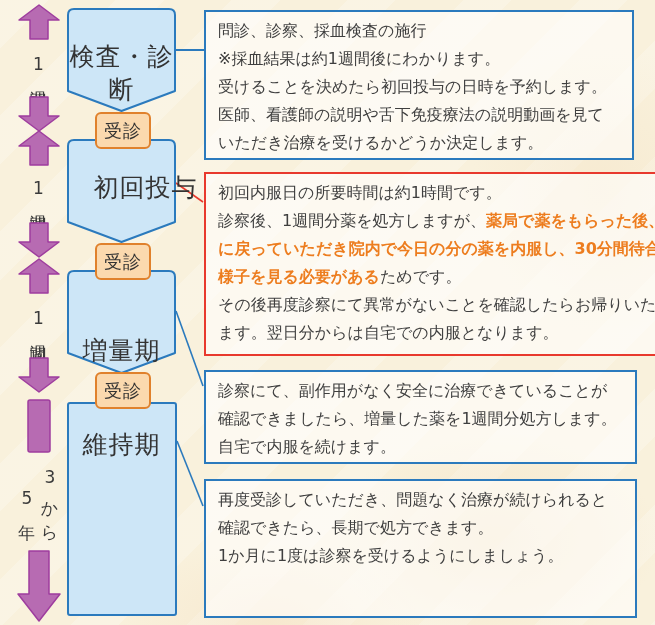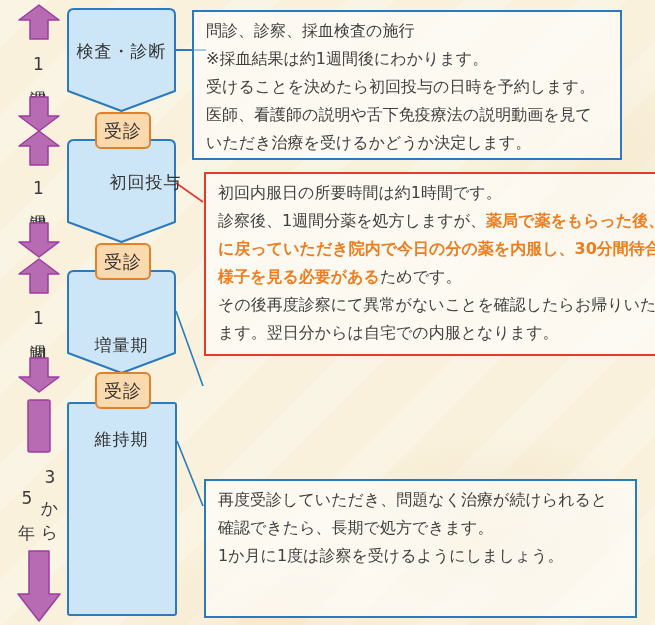--- a/index.html
+++ b/index.html
@@ -24,21 +24,21 @@
   .vlabel{
     position:absolute;left:18px;width:42px;text-align:center;
     writing-mode:vertical-rl;text-orientation:upright;
     font-size:17px;letter-spacing:3px;color:#3a3a3a;
     display:flex;align-items:center;justify-content:center;
   }
 
   
   .stage-label{
     position:absolute;width:109px;text-align:center;
-    font-size:17px;letter-spacing:1px;color:#333;
+    font-size:25px;letter-spacing:1px;color:#333;
   }
   .maint-box{
     position:absolute;left:67px;top:402px;width:106px;height:210px;
     background:#cde6f7;border:2px solid #2b7abd;border-radius:3px;
   }
   .visit{
     position:absolute;left:95px;width:52px;height:33px;
     background:#fbd9ae;border:2px solid #e0812c;border-radius:6px;
     display:flex;align-items:center;justify-content:center;
     font-size:18px;color:#333;letter-spacing:1px;
@@ -120,28 +120,32 @@
   </svg>
   <div class="stage-label" style="left:67px;top:302px;margin-top:32px;">増量期</div>
 
   <div class="maint-box"></div>
   <div class="stage-label" style="left:67px;top:428px;">維持期</div>
 
   <div class="visit" style="top:112px;">受診</div>
   <div class="visit" style="top:243px;">受診</div>
   <div class="visit" style="top:372px;">受診</div>
 
-  <div class="note" style="left:192px;top:10px;width:430px;height:150px;">
+  <div class="note" style="left:204px;top:10px;width:430px;height:150px;">
       <p><span>問診、診察、採血検査の施行</span></p>
       <p><span>※採血結果は約1週間後にわかります。</span></p>
       <p><span>受けることを決めたら初回投与の日時を予約します。</span></p>
       <p><span>医師、看護師の説明や舌下免疫療法の説明動画を見ていただき治療を受けるかどうか決定します。</span></p>
     </div>
   <div class="note note--red" style="left:204px;top:172px;width:513px;height:184px;">
       <p><span>初回内服日の所要時間は約1時間です。</span></p>
       <p><span>診察後、1週間分薬を処方しますが、</span><span class="em">薬局で薬をもらった後、当院に戻っていただき院内で今日の分の薬を内服し、30分間待合室で様子を見る必要がある</span><span>ためです。</span></p>
       <p><span>その後再度診察にて異常がないことを確認したらお帰りいただけます。翌日分からは自宅での内服となります。</span></p>
     </div>
+  <div class="note" style="left:204px;top:370px;width:433px;height:94px;">
+      <p><span>診察にて、副作用がなく安全に治療できていることが確認できましたら、増量した薬を1週間分処方します。</span></p>
+      <p><span>自宅で内服を続けます。</span></p>
+    </div>
   <div class="note" style="left:204px;top:479px;width:433px;height:139px;">
       <p><span>再度受診していただき、問題なく治療が続けられると確認できたら、長期で処方できます。</span></p>
       <p><span>1か月に1度は診察を受けるようにしましょう。</span></p>
     </div>
 </div>
 
 </body></html>

